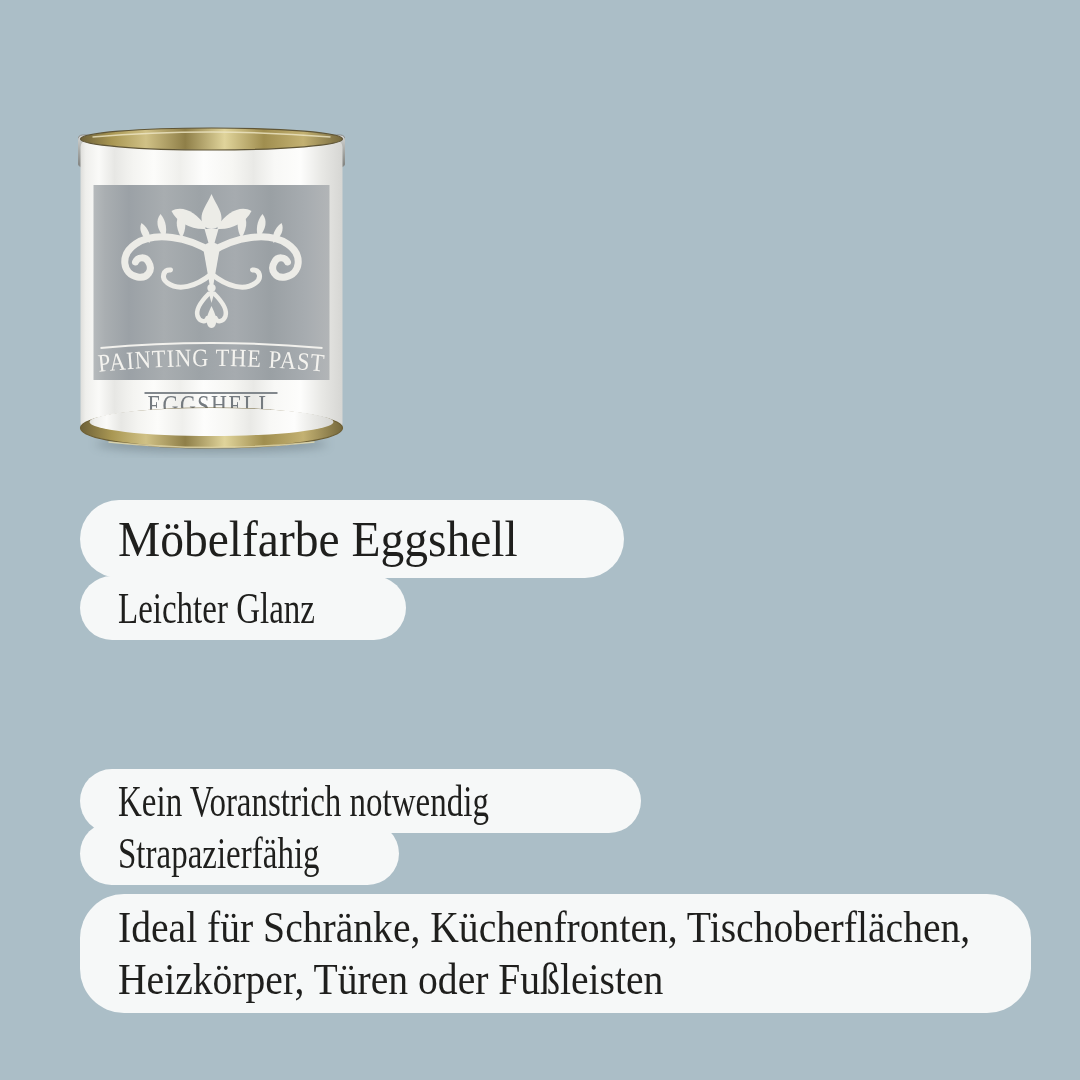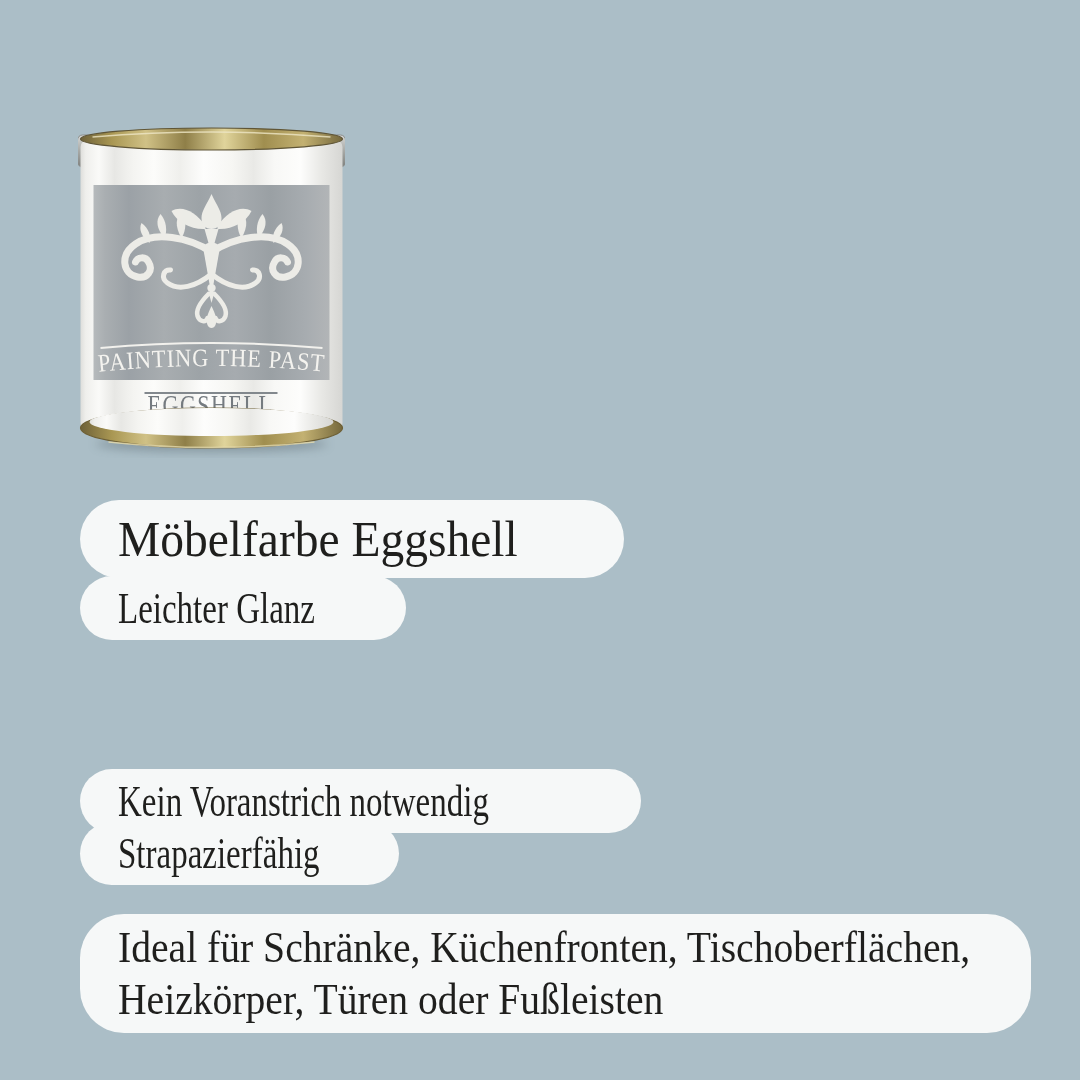--- a/index.html
+++ b/index.html
@@ -31,21 +31,21 @@
     height:64px;border-radius:32px;padding-left:38px;font-size:44px;
   }
   .feature > span{transform:scaleX(.75);}
   .f1{top:576px;width:288px;}
   .f2{top:680px;width:577px;}
   .f3{top:758px;width:523px;margin-top:11px;}
   .f4{top:822px;width:281px;height:63px;text-align:right;}
   .big-pill{
     top:894px;width:913px;height:119px;border-radius:44px;
     padding-left:38px;font-size:44px;line-height:52px;
-    flex-direction:column;justify-content:center;align-items:flex-start;margin-top:20px;
+    flex-direction:column;justify-content:center;align-items:flex-start;
   }
   .big-pill > span{display:block;transform:scaleX(.9);transform-origin:left center;}
   svg text{font-family:"Liberation Serif", serif;}
 </style>
 </head>
 <body>
 
 <div class="canvas">
 
   <div class="can">

